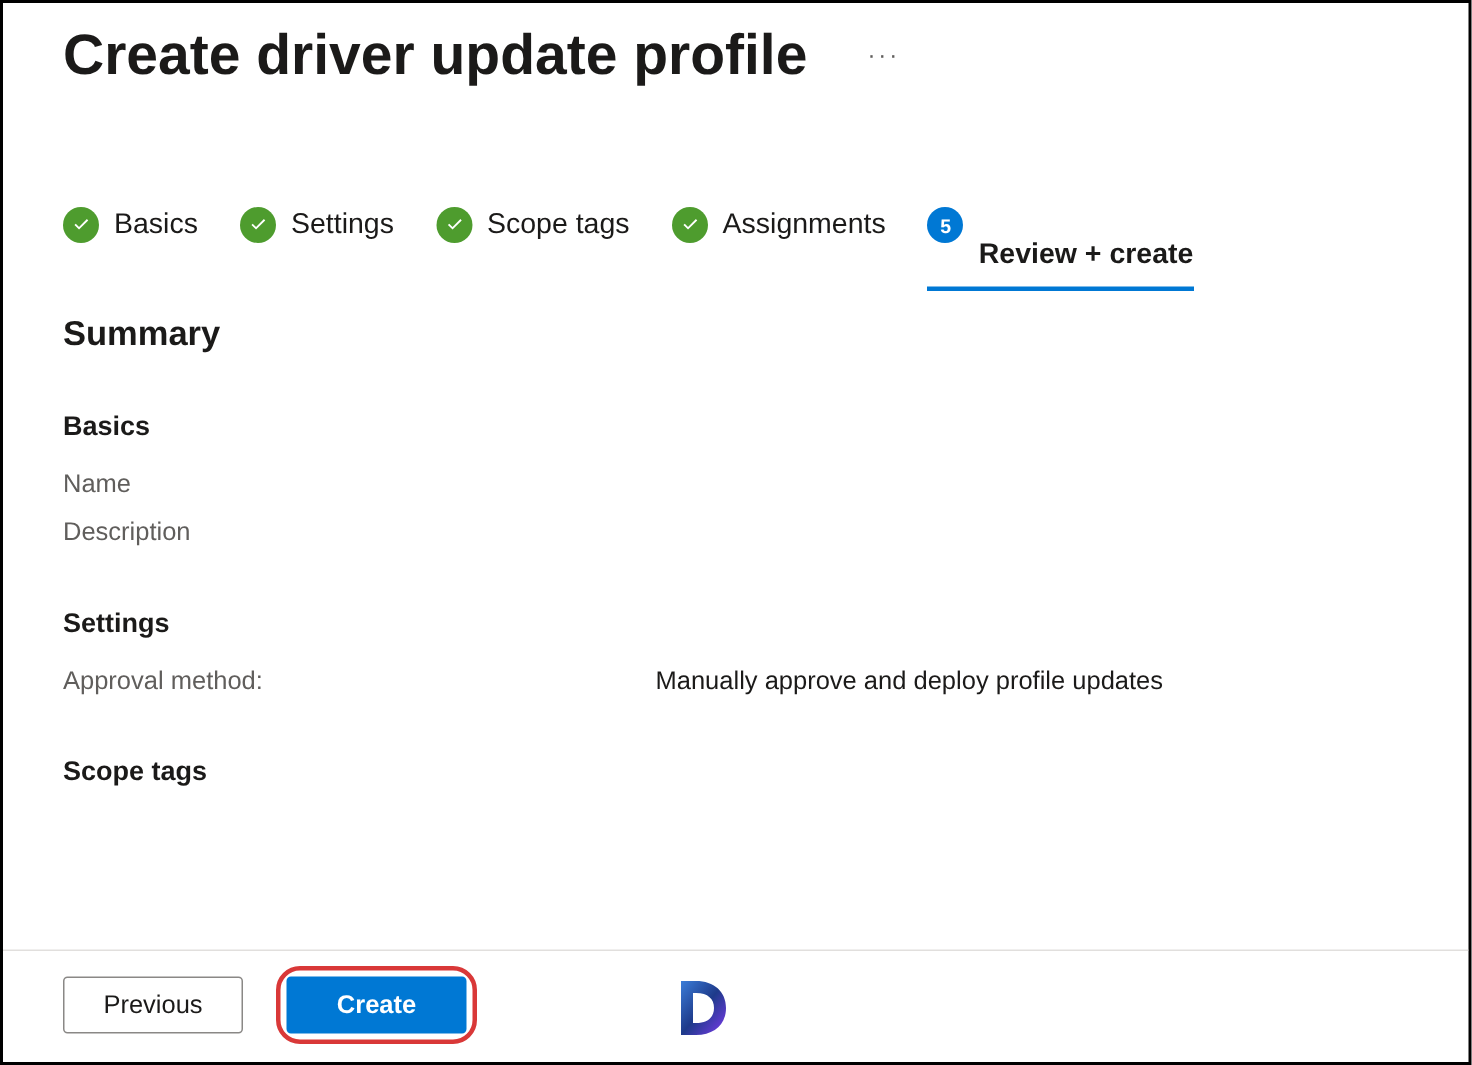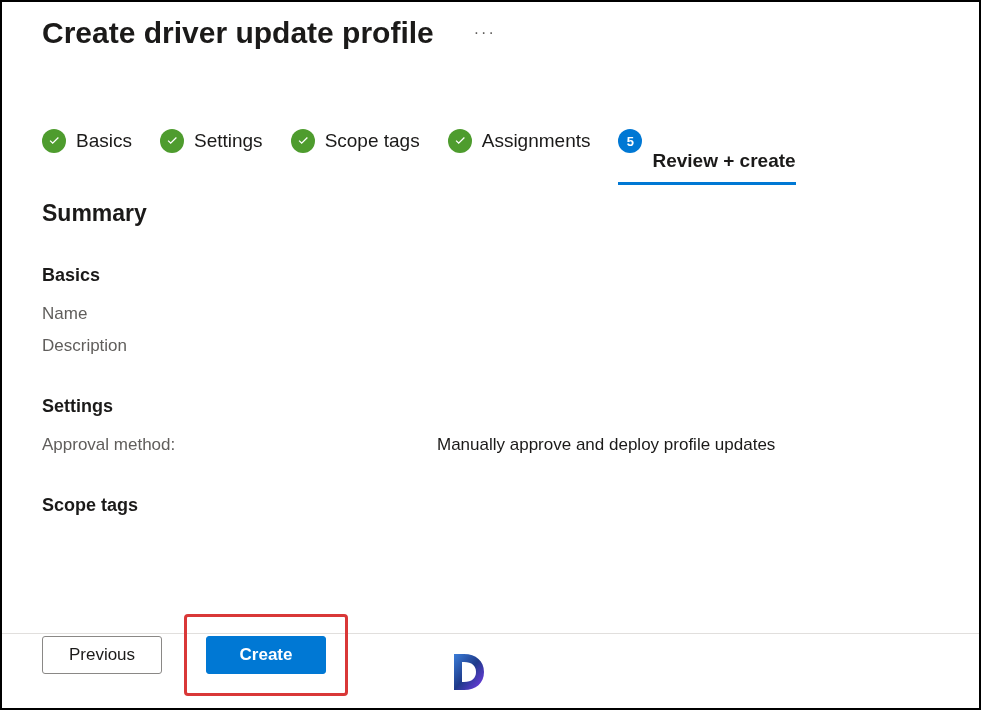--- a/index.html
+++ b/index.html
@@ -15,21 +15,21 @@
       border: 2px solid #000;
       position: relative;
       overflow: hidden;
     }
     .header {
       padding: 14px 40px 0 40px;
       display: flex;
       align-items: center;
     }
     .page-title {
-      font-size: 30px;
+      font-size: 38px;
       font-weight: 600;
       color: #1b1a19;
     }
     .more-icon {
       margin-left: 40px;
       color: #605e5c;
       font-size: 16px;
       letter-spacing: 2px;
       cursor: pointer;
     }
@@ -143,22 +143,22 @@
       color: #1b1a19;
     }
     .btn-primary {
       background: #0078d4;
       border: 1px solid #0078d4;
       color: #fff;
       font-weight: 600;
     }
     .highlight-box {
       border: 3px solid #d93838;
-      border-radius: 4px;
-      padding: 19px;
+      border-radius: 16px;
+      padding: 4px;
       display: inline-flex;
     }
     .watermark {
       position: absolute;
       bottom: 14px;
       left: 444px;
       width: 44px;
       height: 44px;
       display: flex;
       align-items: center;

